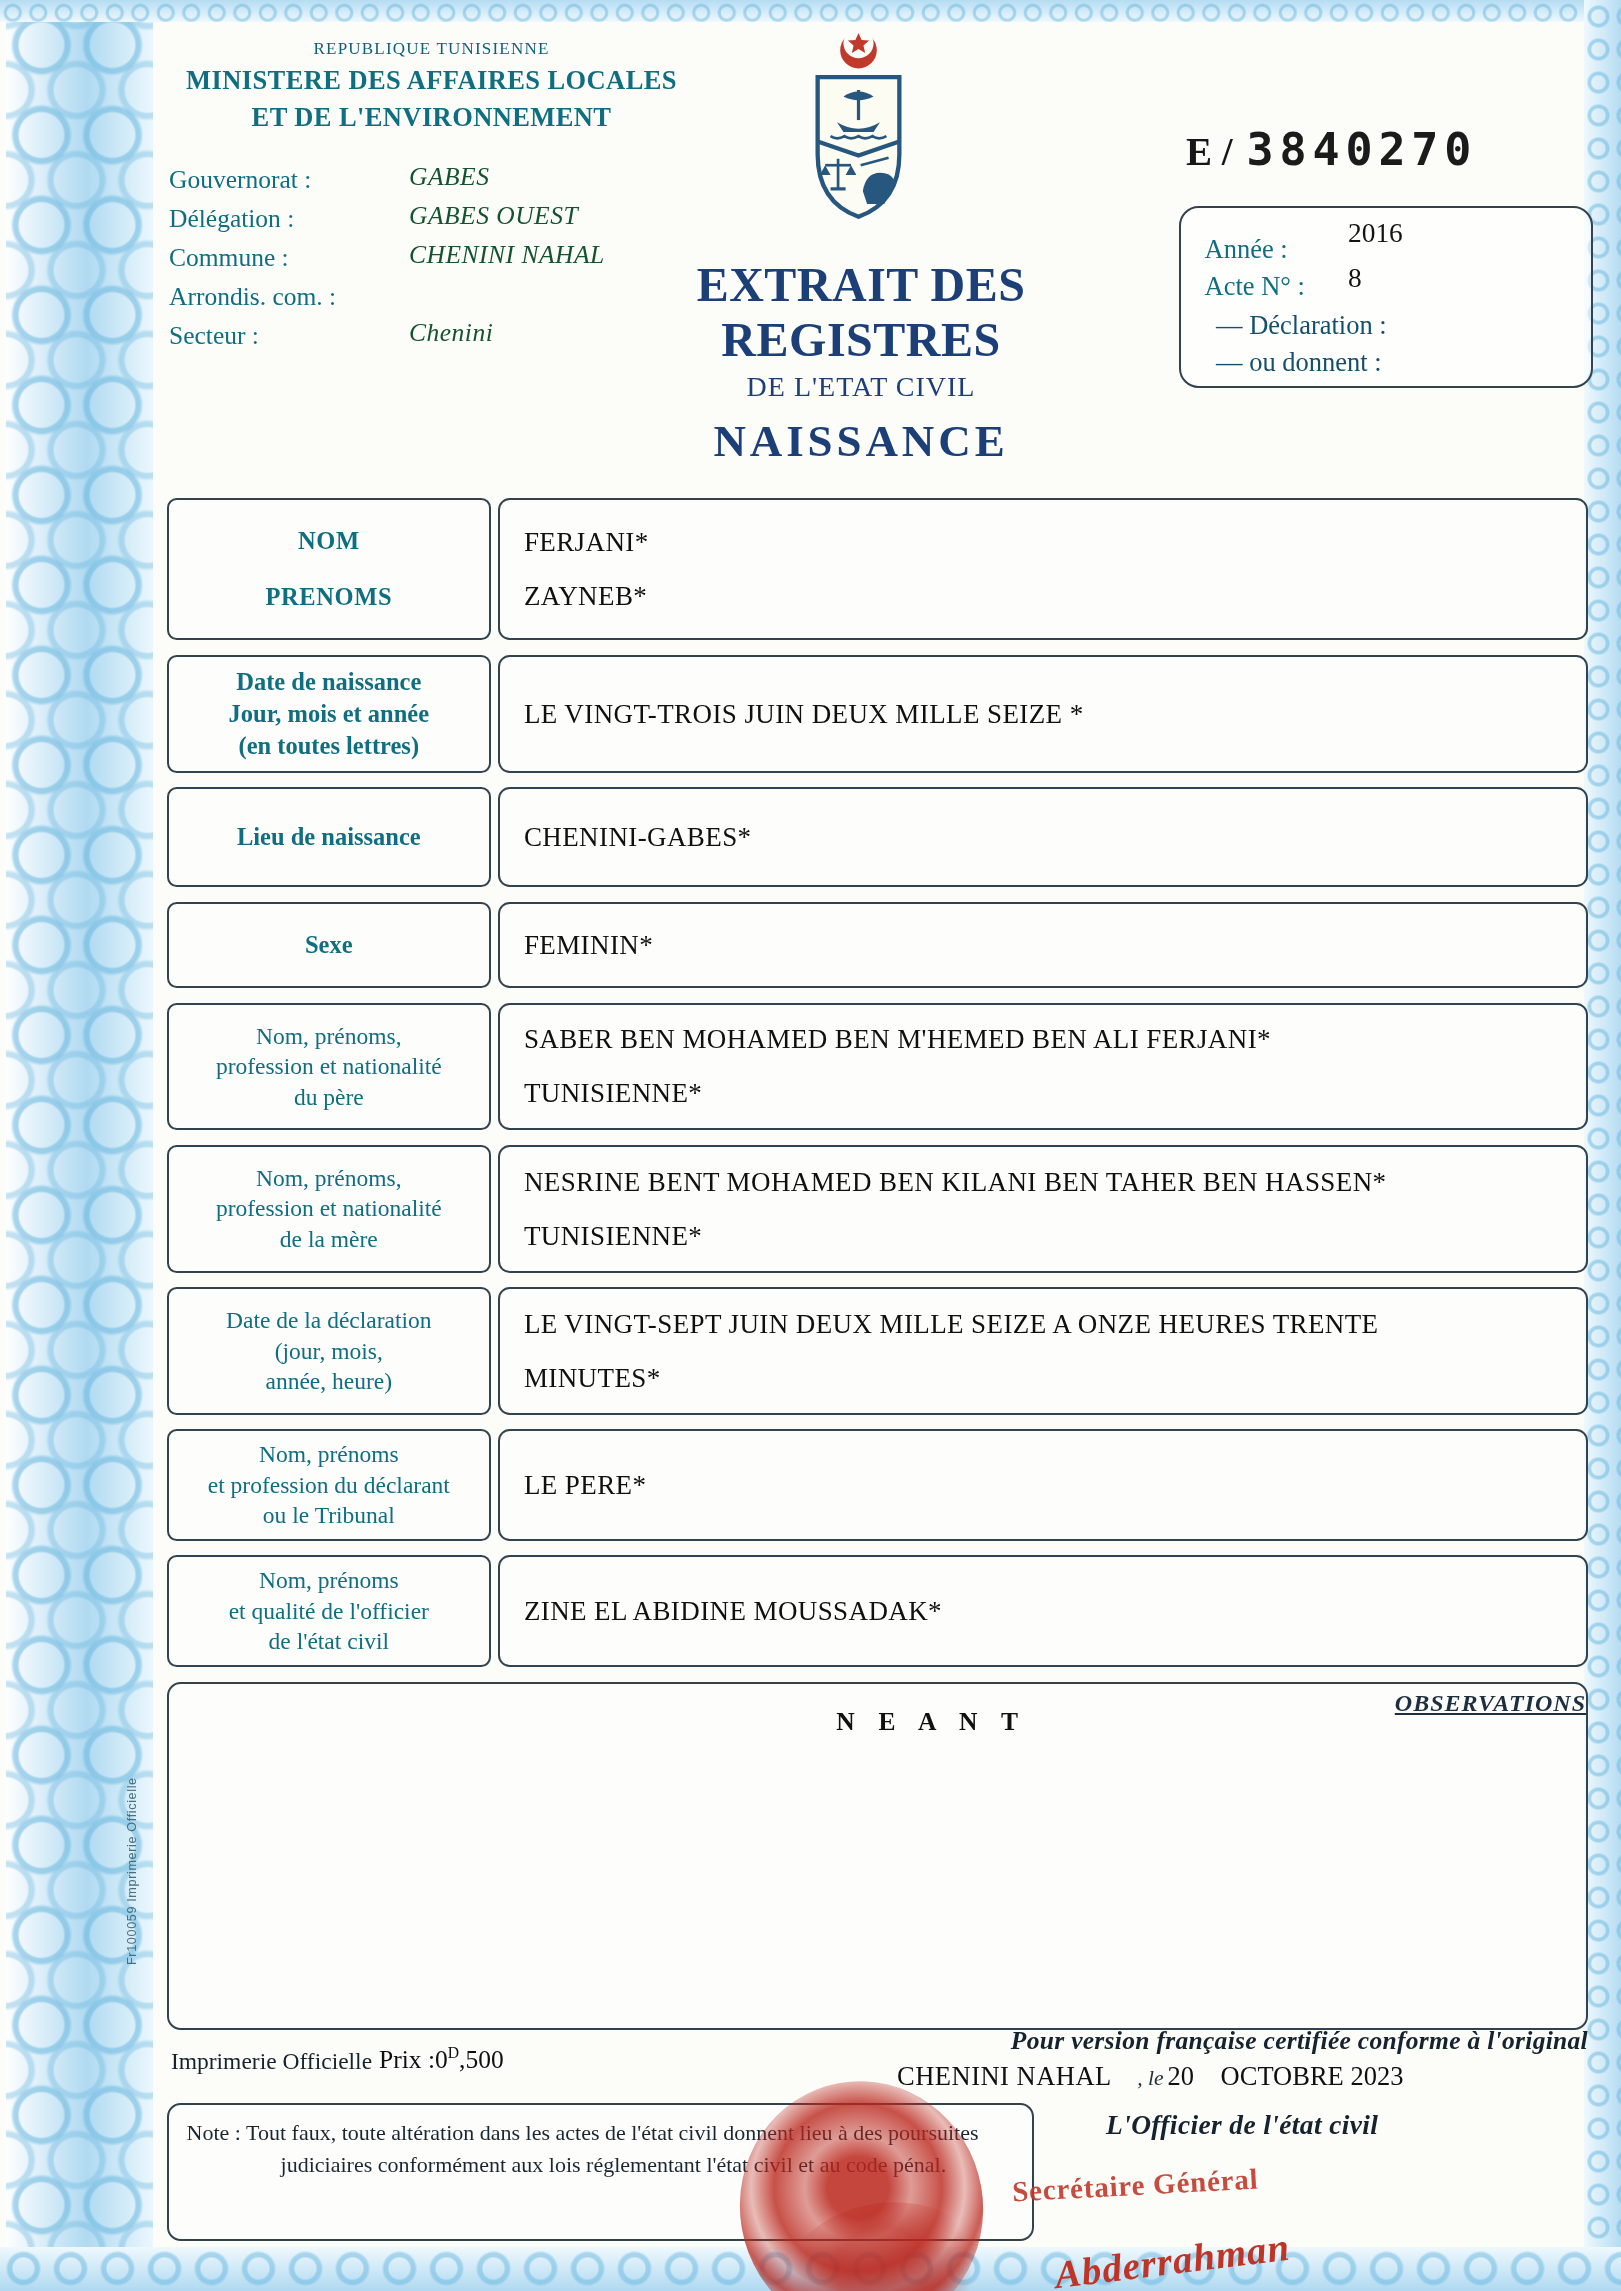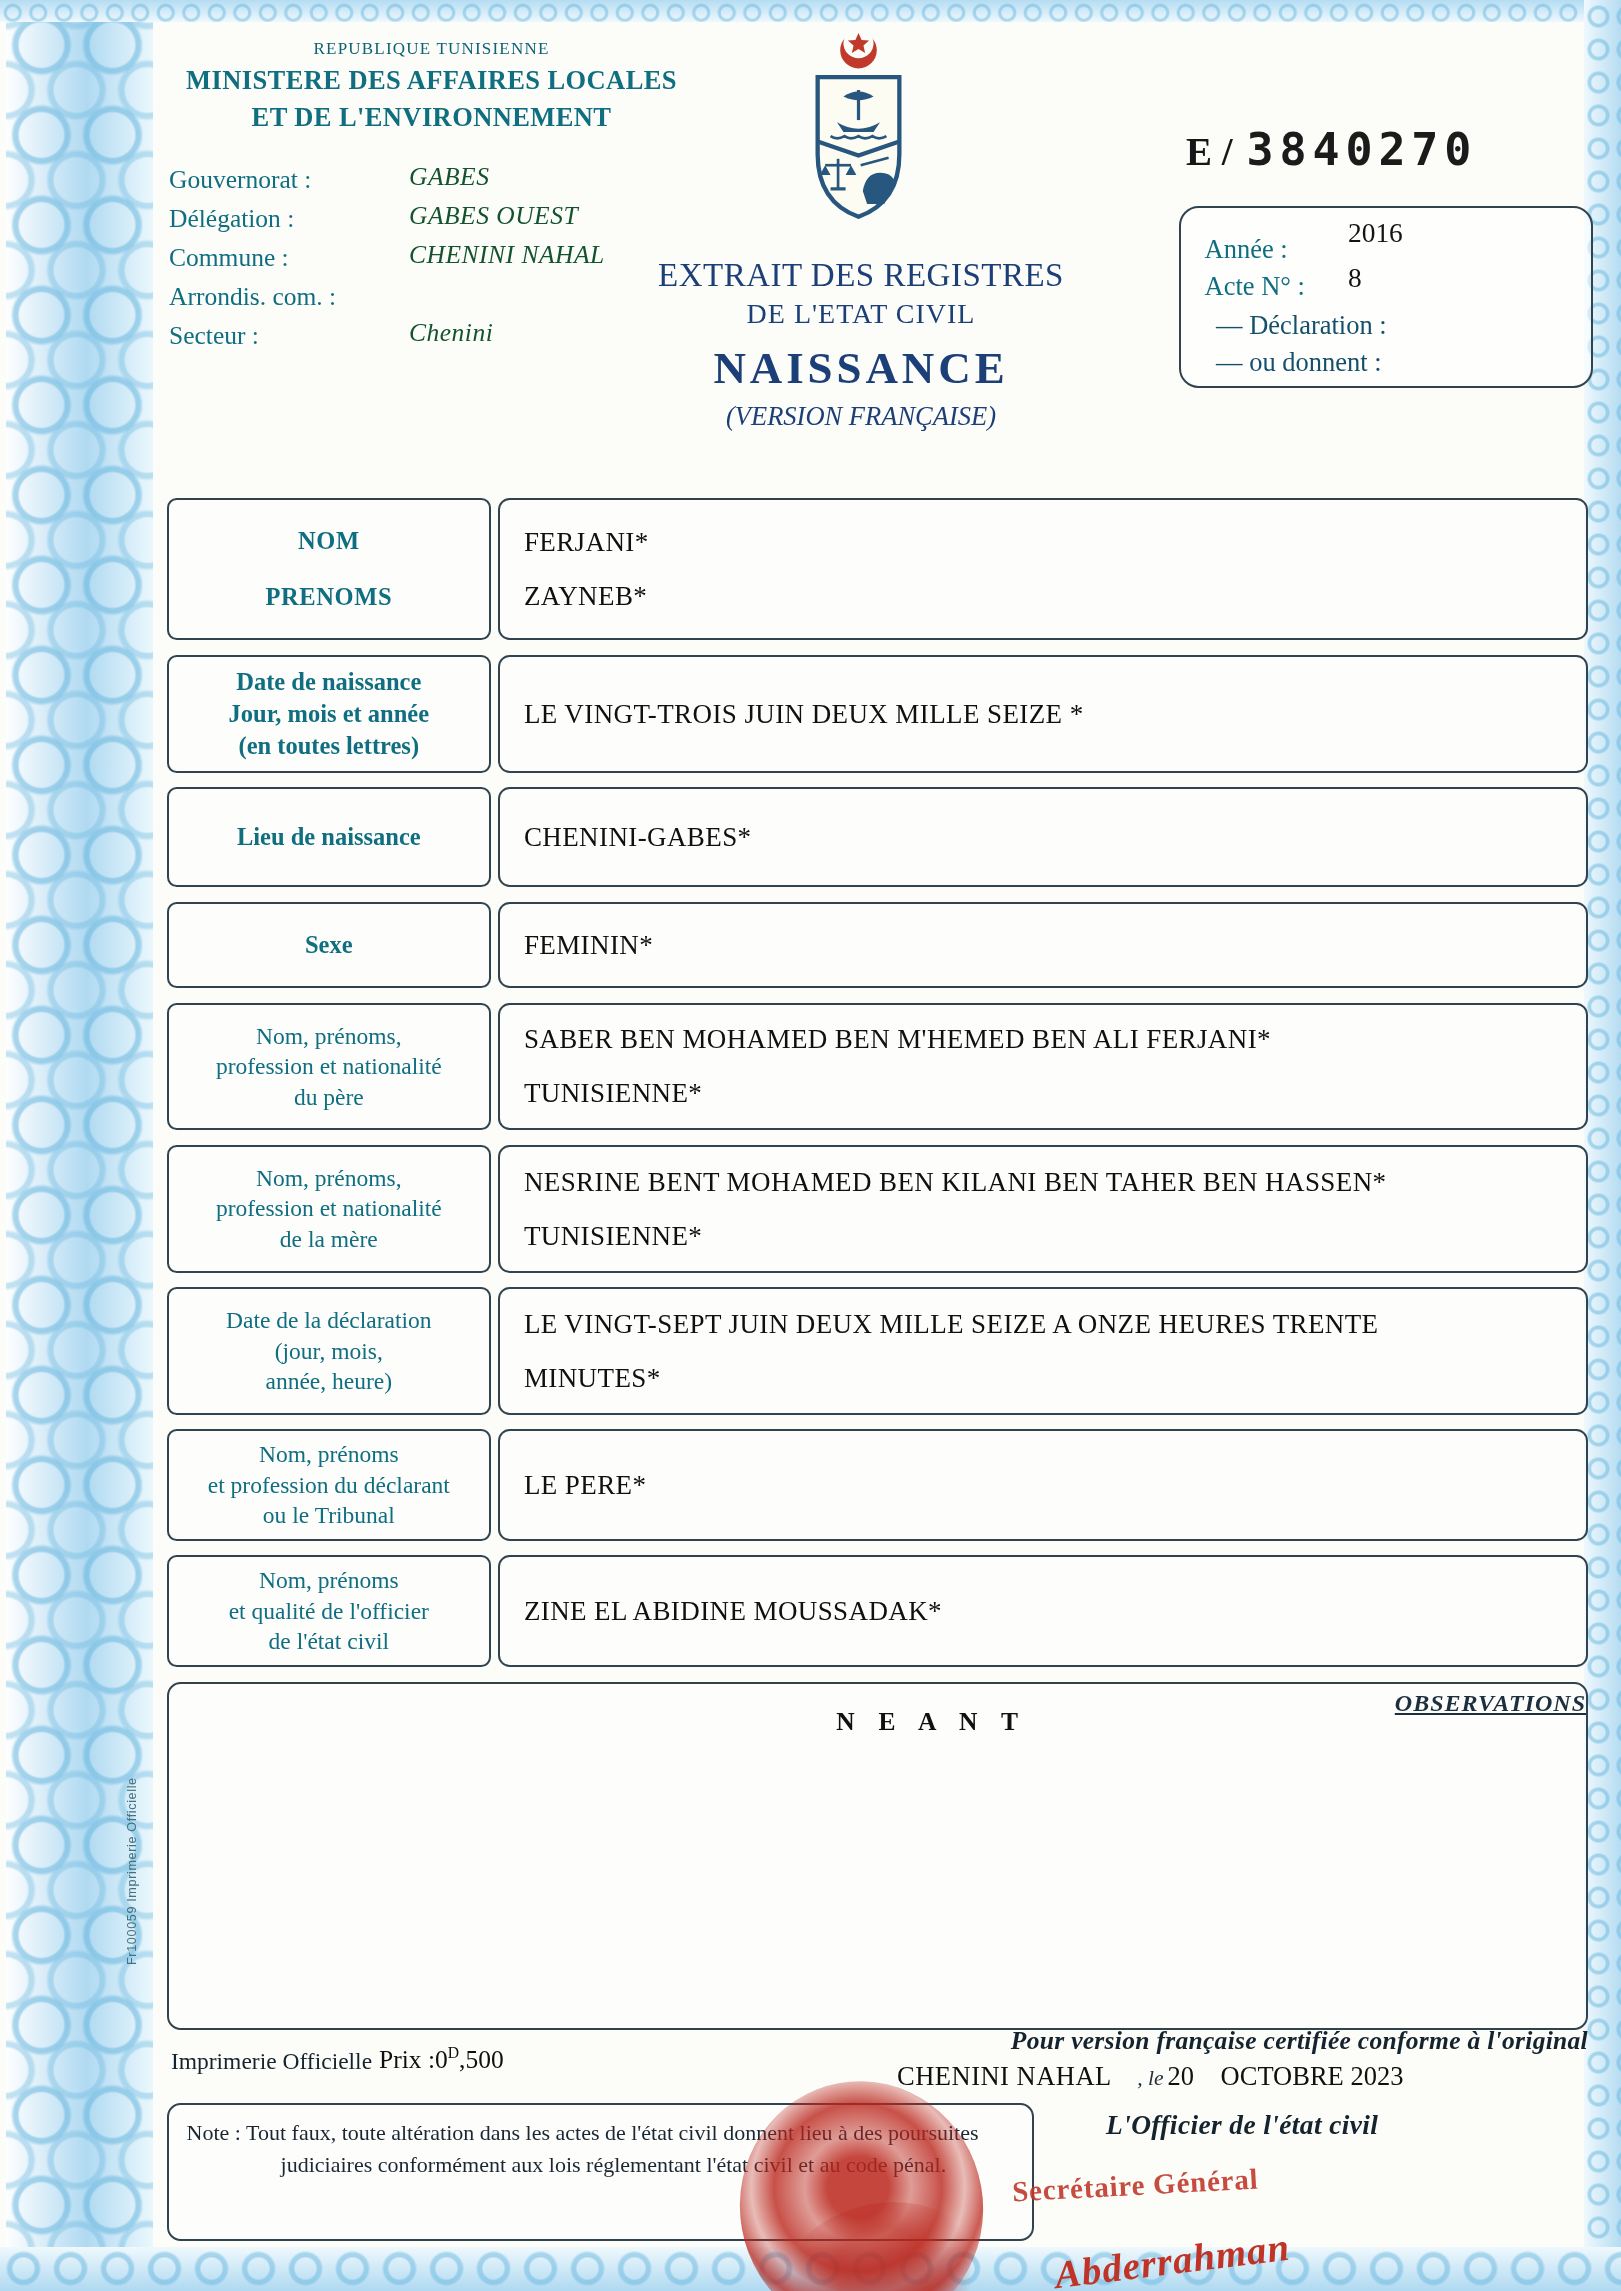--- a/index.html
+++ b/index.html
@@ -61,21 +61,21 @@
   .republic{font-size:17px; letter-spacing:1.2px; color:#0e6273;}
   .ministry{font-size:26.5px; font-weight:bold; letter-spacing:0.4px; color:#0f6e80; margin-top:5.9px;}
   .admin-fields{position:absolute; left:2px; top:165px; width:490px;}
   .admin-row{display:grid; grid-template-columns:240px 1fr; height:39px; align-items:baseline;}
   .admin-label{font-size:25.5px; color:#0f6e80;}
   .admin-value{font-size:25.5px; color:#14532d; transform:translateY(-2.9px); letter-spacing:0.5px;font-style:italic;}
 
   .emblem{position:absolute; left:627px; top:27.4px; width:129px; height:227px;}
 
   .title-block{position:absolute; left:412px; top:257px; width:564px; text-align:center; color:#1c3f78;}
-  .t1{font-size:33px; font-weight:normal; letter-spacing:0.5px;}
+  .t1{font-size:48px; font-weight:bold; letter-spacing:0.5px;}
   .t2{font-size:28px; margin-top:3.9px; letter-spacing:1px;}
   .t3{font-size:45px; font-weight:bold; letter-spacing:3.9px; margin-top:11.8px;}
   .t4{font-size:26.5px; font-style:italic; margin-top:7.8px;}
 
   .serial{position:absolute; left:1019px; top:123px; white-space:nowrap;}
   .serial-prefix{font-size:39px; color:#161616; font-weight:bold; font-family:"Liberation Serif",serif;}
   .serial-digits{font-size:45px; font-weight:bold; letter-spacing:5.9px; color:#1b1b1b;
     font-family:"DejaVu Sans Mono",monospace; margin-left:9.8px;}
 
   .act-box{
@@ -238,21 +238,20 @@
           <path d="M34 150 h14" stroke="#27567f" stroke-width="3" fill="none"></path>
           <path d="M64 152 q3 -17 16 -17 q12 0 14 10 l-4 3 q2 6 -4 8 l-2 8 h-16 z" fill="#27567f"></path>
           <path d="M62 128 l26 -7" stroke="#27567f" stroke-width="2.5" fill="none"></path>
         </svg>
       </div>
 
       <div class="title-block">
         <div class="t1">EXTRAIT DES REGISTRES</div>
         <div class="t2">DE L'ETAT CIVIL</div>
         <div class="t3">NAISSANCE</div>
-        <div class="t4">(VERSION FRANÇAISE)</div>
       </div>
 
       <div class="serial">
         <span class="serial-prefix">E /</span>
         <span class="serial-digits">3840270</span>
       </div>
 
       <div class="act-box">
         <span class="lbl annee-label">Année :</span>
         <span class="val annee-value">2016</span>

